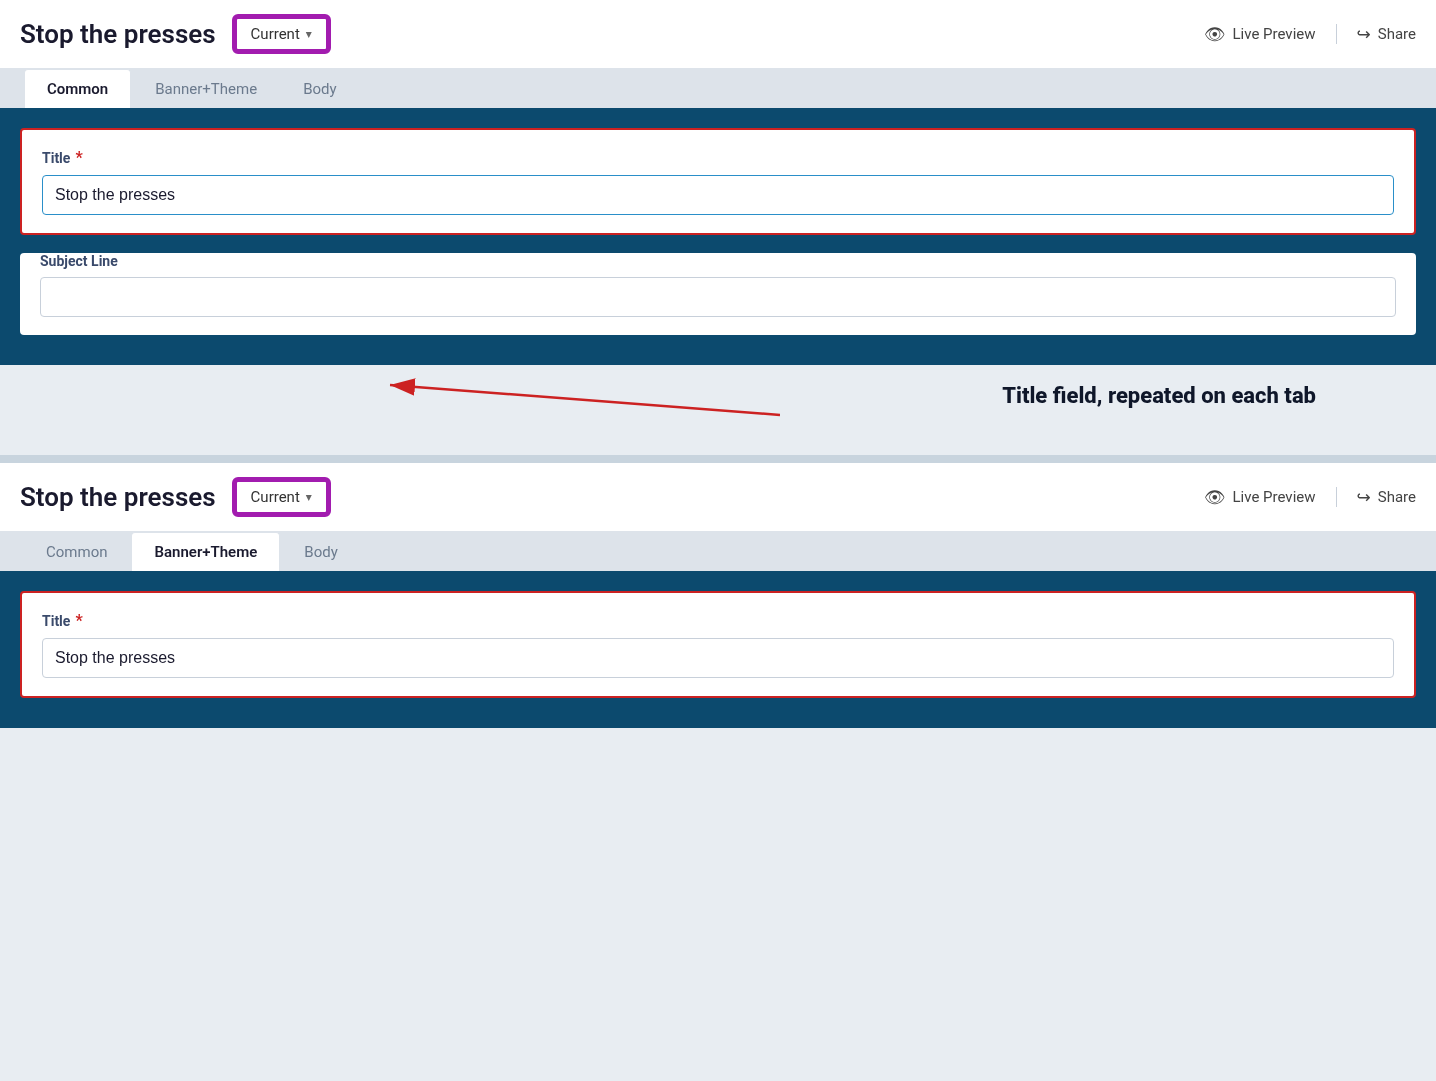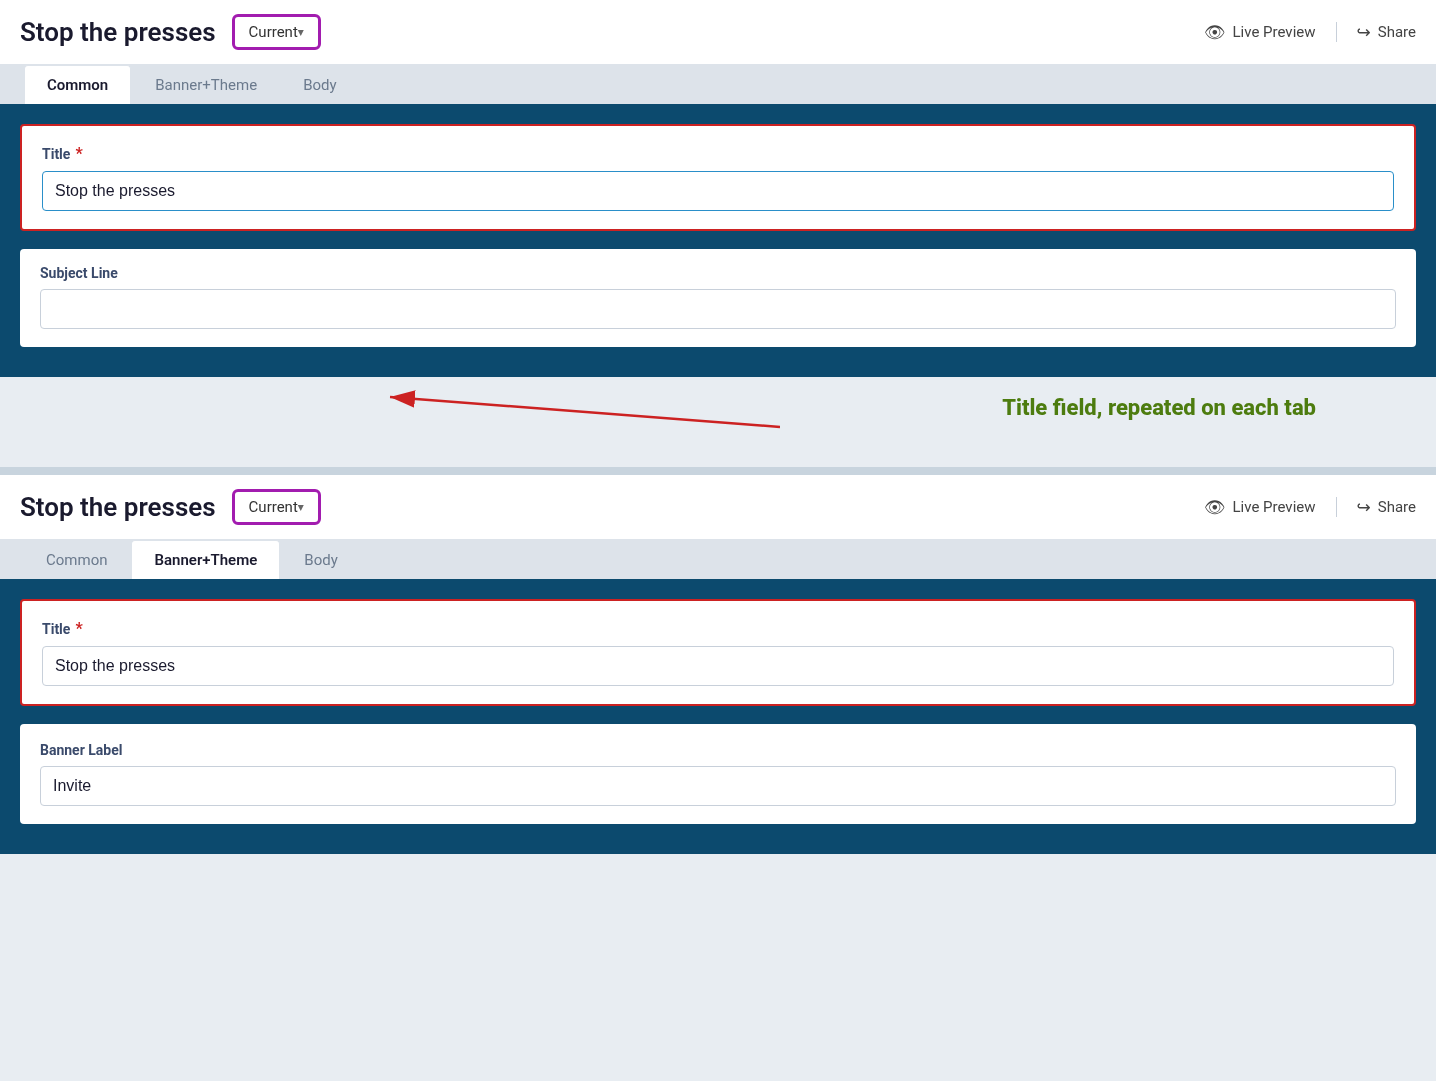--- a/index.html
+++ b/index.html
@@ -22,21 +22,22 @@
     }
     .header-title {
       font-size: 26px;
       font-weight: 600;
       color: #1a1a2e;
       flex: 0 0 auto;
     }
     .version-dropdown {
       display: flex;
       align-items: center;
-      border: 3px solid #a21caf;
+      gap: 6px;
+      border: 5px solid #a21caf;
       border-radius: 6px;
       padding: 6px 14px;
       font-size: 15px;
       color: #333;
       background: #fff;
       cursor: pointer;
     }
     .version-dropdown .chevron {
       font-size: 12px;
       color: #666;
@@ -124,21 +125,21 @@
       font-size: 16px;
       color: #1a1a2e;
       outline: none;
     }
     .field-input.unfocused {
       border: 1.5px solid #c8d0da;
     }
 
     .subject-section {
       margin-top: 18px;
-      padding-top: 16px;
+      padding-top: 0;
     }
 
     
     .annotation-area {
       position: relative;
       height: 90px;
     }
     .annotation-text {
       position: absolute;
       right: 80px;
@@ -225,21 +226,21 @@
       <div class="form-section subject-section" style="margin-top:18px;">
         <div class="field-label">
           <span>Subject Line</span>
         </div>
         <input class="field-input unfocused" type="text" value="" style="">
       </div>
     </div>
   </div>
 
   <div class="annotation-area" style="position:relative; background:#e8edf2; margin: 0;">
-    <span class="annotation-text" style="position:absolute; right:120px; top:18px; font-size:22px; font-weight:800; color:#4d7c0f; white-space:nowrap;">Title field, repeated on each tab</span>
+    <span class="annotation-text" style="position:absolute; right:120px; top:18px; font-size:22px; font-weight:800; color:#0f172a; white-space:nowrap;">Title field, repeated on each tab</span>
     <svg class="arrow-svg" viewBox="0 0 1260 90" preserveAspectRatio="none" style="position:absolute;left:0;top:0;width:1260px;height:90px;">
 
       <defs>
         <marker id="arrowhead1" markerWidth="10" markerHeight="7" refX="10" refY="3.5" orient="auto">
           <polygon points="0 0, 10 3.5, 0 7" fill="#cc2222"></polygon>
         </marker>
       </defs>
       <line x1="780" y1="50" x2="390" y2="20" stroke="#cc2222" stroke-width="2.5" marker-end="url(#arrowhead1)"></line>
     </svg>
   </div>
@@ -281,22 +282,16 @@
     <div class="content-area">
 
       <div class="form-section highlighted">
         <div class="field-label">
           <span>Title</span>
           <span class="required-star">*</span>
         </div>
         <input class="field-input unfocused" type="text" value="Stop the presses" style="">
       </div>
 
-      <div class="form-section" style="margin-top:18px;">
-        <div class="field-label">
-          <span>Banner Label</span>
-        </div>
-        <input class="field-input unfocused" type="text" value="Invite" style="">
-      </div>
     </div>
   </div>
 
 </div>
 
 </body></html>

